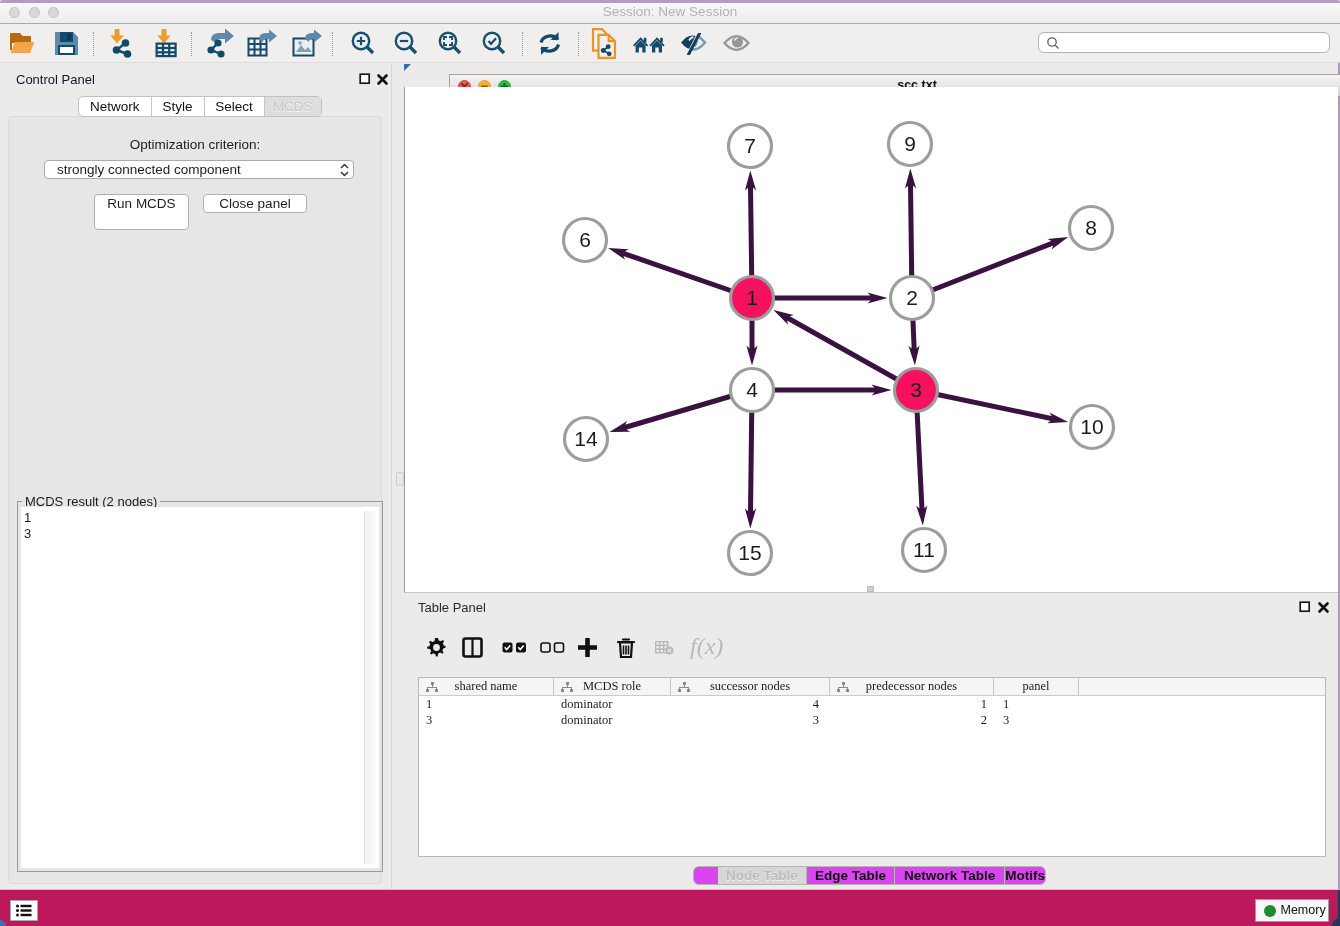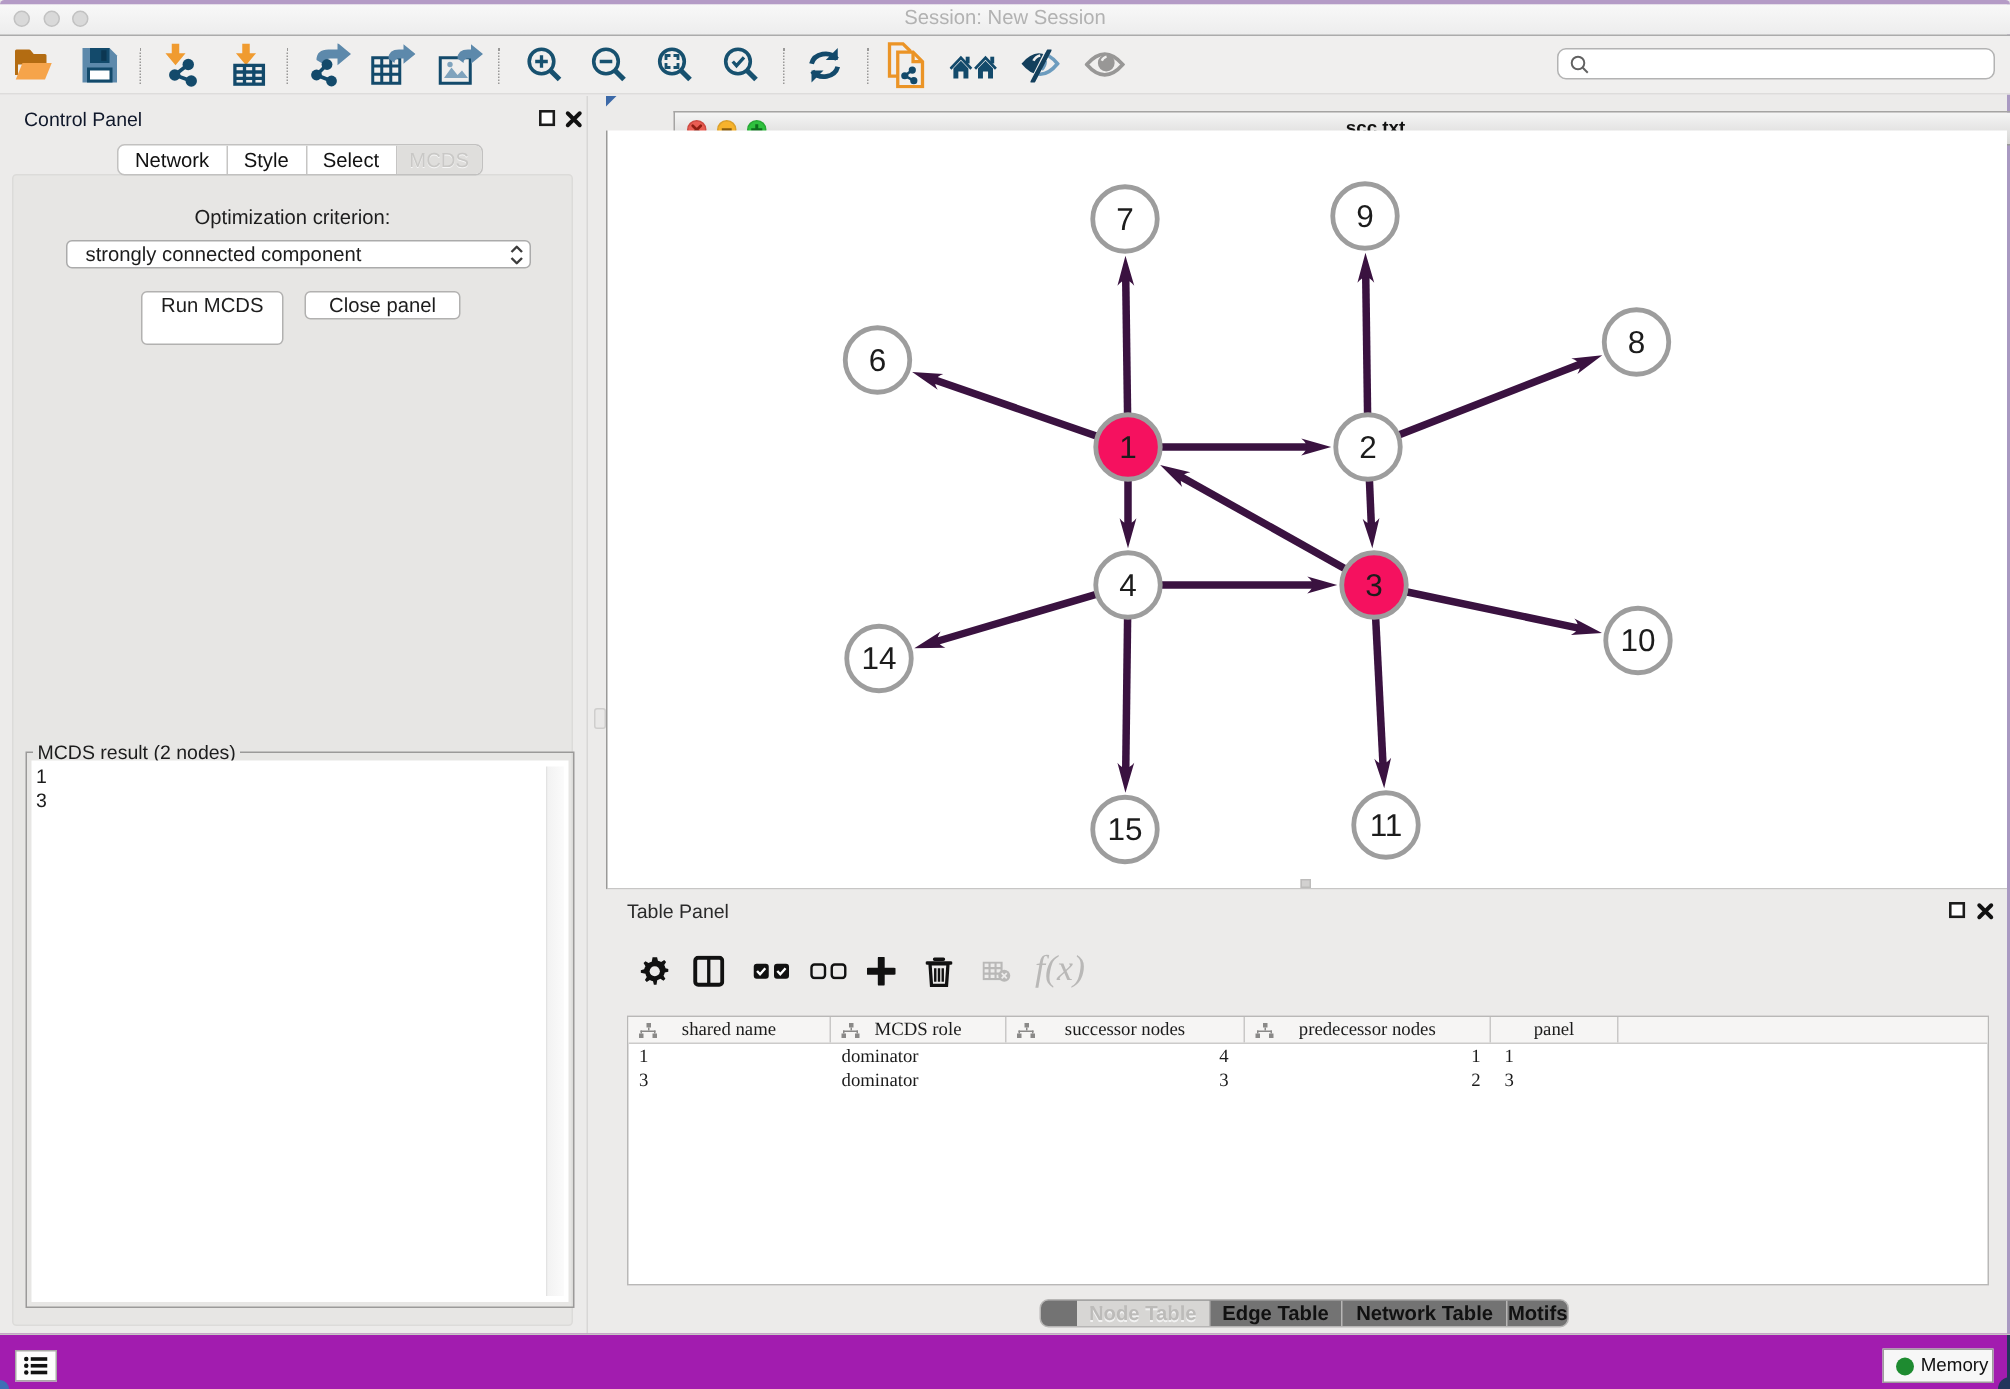--- a/index.html
+++ b/index.html
@@ -394,29 +394,29 @@
       <div class="abs" style="left:411px;top:3px;width:157px;text-align:right;">1</div>
       <div class="abs" style="left:584px;top:3px;">1</div>
       <div class="abs" style="left:7px;top:19px;">3</div>
       <div class="abs" style="left:142px;top:19px;">dominator</div>
       <div class="abs" style="left:252px;top:19px;width:148px;text-align:right;">3</div>
       <div class="abs" style="left:411px;top:19px;width:157px;text-align:right;">2</div>
       <div class="abs" style="left:584px;top:19px;">3</div>
     </div>
   </div>
 
-  <div class="abs" style="left:289px;top:273px;width:353px;height:19px;border:1px solid #b7b6b5;border-radius:6px;background:#737373;overflow:hidden;display:flex;font-size:13.5px;color:#111;font-weight:bold;padding-left:24px;">
+  <div class="abs" style="left:289px;top:273px;width:353px;height:19px;border:1px solid #b7b6b5;border-radius:6px;background:#d946ef;overflow:hidden;display:flex;font-size:13.5px;color:#111;font-weight:bold;padding-left:24px;">
     <div style="width:90px;background:#d7d6d4;color:#bcbbb9;text-shadow:0 1px 0 #f2f2f2;display:flex;align-items:center;justify-content:center;">Node Table</div>
     <div style="width:91px;border-left:1px solid #b7b6b5;display:flex;align-items:center;justify-content:center;">Edge Table</div>
     <div style="width:113px;border-left:1px solid #b7b6b5;display:flex;align-items:center;justify-content:center;">Network Table</div>
     <div style="flex:1;border-left:1px solid #b7b6b5;display:flex;align-items:center;justify-content:center;">Motifs</div>
   </div>
 </div>
 
-<div class="abs" style="left:0;top:889px;width:1340px;height:37px;background:#a21caf;border-top:1px solid #c6c5c4;">
+<div class="abs" style="left:0;top:889px;width:1340px;height:37px;background:#be185d;border-top:1px solid #c6c5c4;">
   <div class="abs" style="left:10px;top:10px;width:28px;height:21px;background:#fdfdfd;border:1px solid #a9a8a7;">
     <svg width="16" height="13" viewBox="0 0 16 13" style="position:absolute;left:5px;top:3px;">
         <g fill="#111">
           <circle cx="1.5" cy="2" r="1.5"></circle>
           <rect x="4.5" y="0.8" width="11" height="2.4"></rect>
           <circle cx="1.5" cy="6.5" r="1.5"></circle>
           <rect x="4.5" y="5.3" width="11" height="2.4"></rect>
           <circle cx="1.5" cy="11" r="1.5"></circle>
           <rect x="4.5" y="9.8" width="11" height="2.4"></rect>
         </g>

